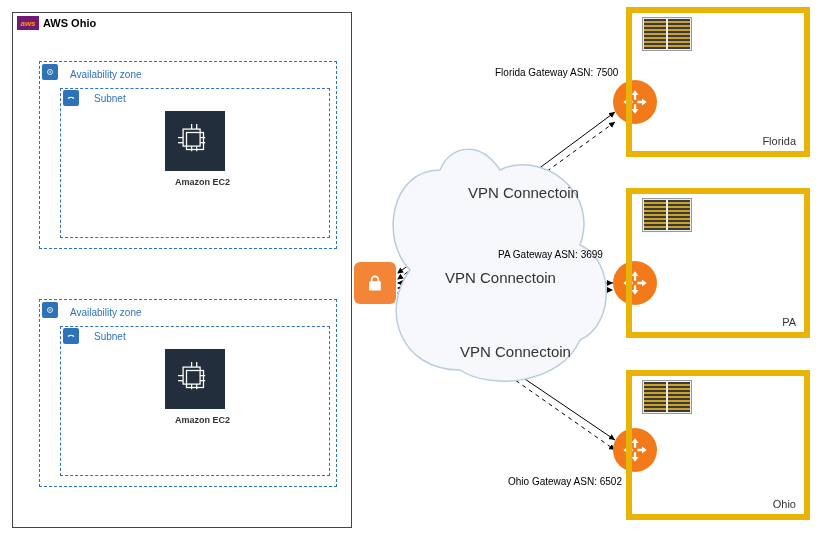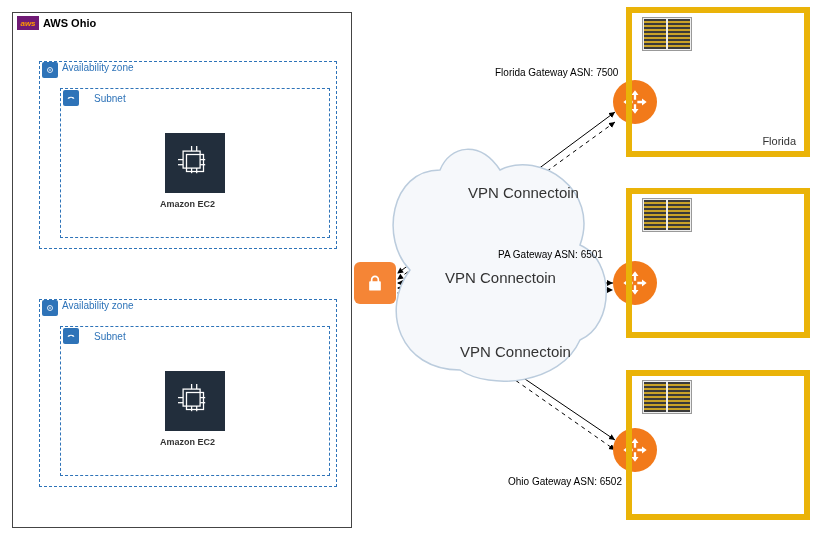--- a/index.html
+++ b/index.html
@@ -4,28 +4,28 @@
 <style>
   html,body{margin:0;padding:0;width:820px;height:536px;font-family:Arial,Helvetica,sans-serif;font-size:10px;color:#333;background:#fff;position:relative}
   *{box-sizing:border-box}
   .aws-cloud{position:absolute;left:12px;top:12px;width:340px;height:516px;border:1px solid #444}
   .aws-header{height:20px;display:flex;align-items:center;gap:4px;padding:0 4px;font-weight:bold;font-size:11px;color:#000}
   .aws-logo{width:22px;height:14px;background:#701a75;color:#f90;font-size:8px;font-weight:bold;display:flex;align-items:center;justify-content:center;font-style:italic}
   .vpc-label{position:absolute;left:0;right:0;bottom:6px;text-align:center;font-size:11px;color:#333}
   .az{position:absolute;left:26px;width:298px;height:188px;border:1px dashed #2e73b8}
   .az1{top:48px}
   .az2{top:286px}
-  .az-header{height:18px;display:flex;align-items:flex-start;gap:4px;padding:0 2px;color:#2e73b8;font-size:10px}
+  .az-header{height:18px;display:flex;align-items:flex-end;gap:12px;padding:0 2px;color:#2e73b8;font-size:10px}
   .az-icon{width:16px;height:16px;background:#2e73b8;border-radius:2px;display:flex;align-items:center;justify-content:center}
   .az-icon svg{width:10px;height:10px;fill:#fff}
   .subnet{position:absolute;left:20px;top:26px;right:6px;bottom:10px;border:1px dashed #2e73b8;padding-left:0}
   .subnet-header{height:18px;display:flex;align-items:center;gap:15px;padding:0 2px;color:#2e73b8}
   .subnet-icon{width:16px;height:16px;background:#2e73b8;border-radius:2px;display:flex;align-items:center;justify-content:center}
   .subnet-icon svg{width:10px;height:10px;fill:#fff}
-  .ec2-wrap{position:absolute;left:50%;top:44px;transform:translateX(-50%);width:70px;text-align:left}
+  .ec2-wrap{position:absolute;left:50%;top:22px;transform:translateX(-50%);width:70px;text-align:right}
   .ec2-box{width:60px;height:60px;background:#222e3c;margin:0 auto;display:flex;align-items:center;justify-content:center}
   .ec2-box svg{width:34px;height:34px;stroke:#fff;fill:none;stroke-width:1.5}
   .ec2-label{margin-top:6px;font-size:9px;font-weight:bold;color:#333}
   .vpg{position:absolute;left:354px;top:262px;width:42px;height:42px;background:#f58536;border-radius:6px;display:flex;align-items:center;justify-content:center}
   .vpg svg{width:20px;height:22px;fill:#fff}
   .cloud{position:absolute;left:380px;top:130px;width:230px;height:260px}
   .cloud svg{width:100%;height:100%}
   .cgw{position:absolute;width:44px;height:44px;background:#f27a1a;border-radius:50%;display:flex;align-items:center;justify-content:center}
   .cgw svg{width:28px;height:28px;fill:#fff}
   .cgw-fl{left:613px;top:80px}
@@ -163,21 +163,21 @@
 </div>
 
 <div class="vpg">
   <svg viewBox="0 0 24 24">
       <path d="M7 10 V8 a5 5 0 0 1 10 0 v2 h1 a1 1 0 0 1 1 1 v9 a1 1 0 0 1 -1 1 H6 a1 1 0 0 1 -1 -1 v-9 a1 1 0 0 1 1 -1 Z M9 10 h6 V8 a3 3 0 0 0 -6 0 Z"></path>
       <circle cx="12" cy="15" r="1.5"></circle>
     </svg>
 </div>
 
 <div class="gw-label gw-fl-lbl">Florida Gateway ASN: 7500</div>
-<div class="gw-label gw-pa-lbl">PA Gateway ASN: 6501</div>
+<div class="gw-label gw-pa-lbl">PA Gateway ASN: 3699</div>
 <div class="gw-label gw-oh-lbl">Ohio Gateway ASN: 6502</div>
 
 <div class="conn-label conn-fl">VPN Connectoin</div>
 <div class="conn-label conn-pa">VPN Connectoin</div>
 <div class="conn-label conn-oh">VPN Connectoin</div>
 
 <div class="cgw cgw-fl">
   <svg viewBox="0 0 24 24">
       <path d="M12 2 l3 4 h-2 v4 h-2 V6 H9 Z M12 22 l-3 -4 h2 v-4 h2 v4 h2 Z M2 12 l4 -3 v2 h4 v2 H6 v2 Z M22 12 l-4 3 v-2 h-4 v-2 h4 V9 Z"></path>
     </svg>
@@ -198,19 +198,21 @@
       <div class="rack"></div>
       <div class="rack"></div>
     </div>
   <div class="site-label">Florida</div>
 </div>
 <div class="site site-pa">
   <div class="rack-pair">
       <div class="rack"></div>
       <div class="rack"></div>
     </div>
+  <div class="site-label">PA</div>
 </div>
 <div class="site site-oh">
   <div class="rack-pair">
       <div class="rack"></div>
       <div class="rack"></div>
     </div>
+  <div class="site-label">Ohio</div>
 </div>
 
 </body></html>

